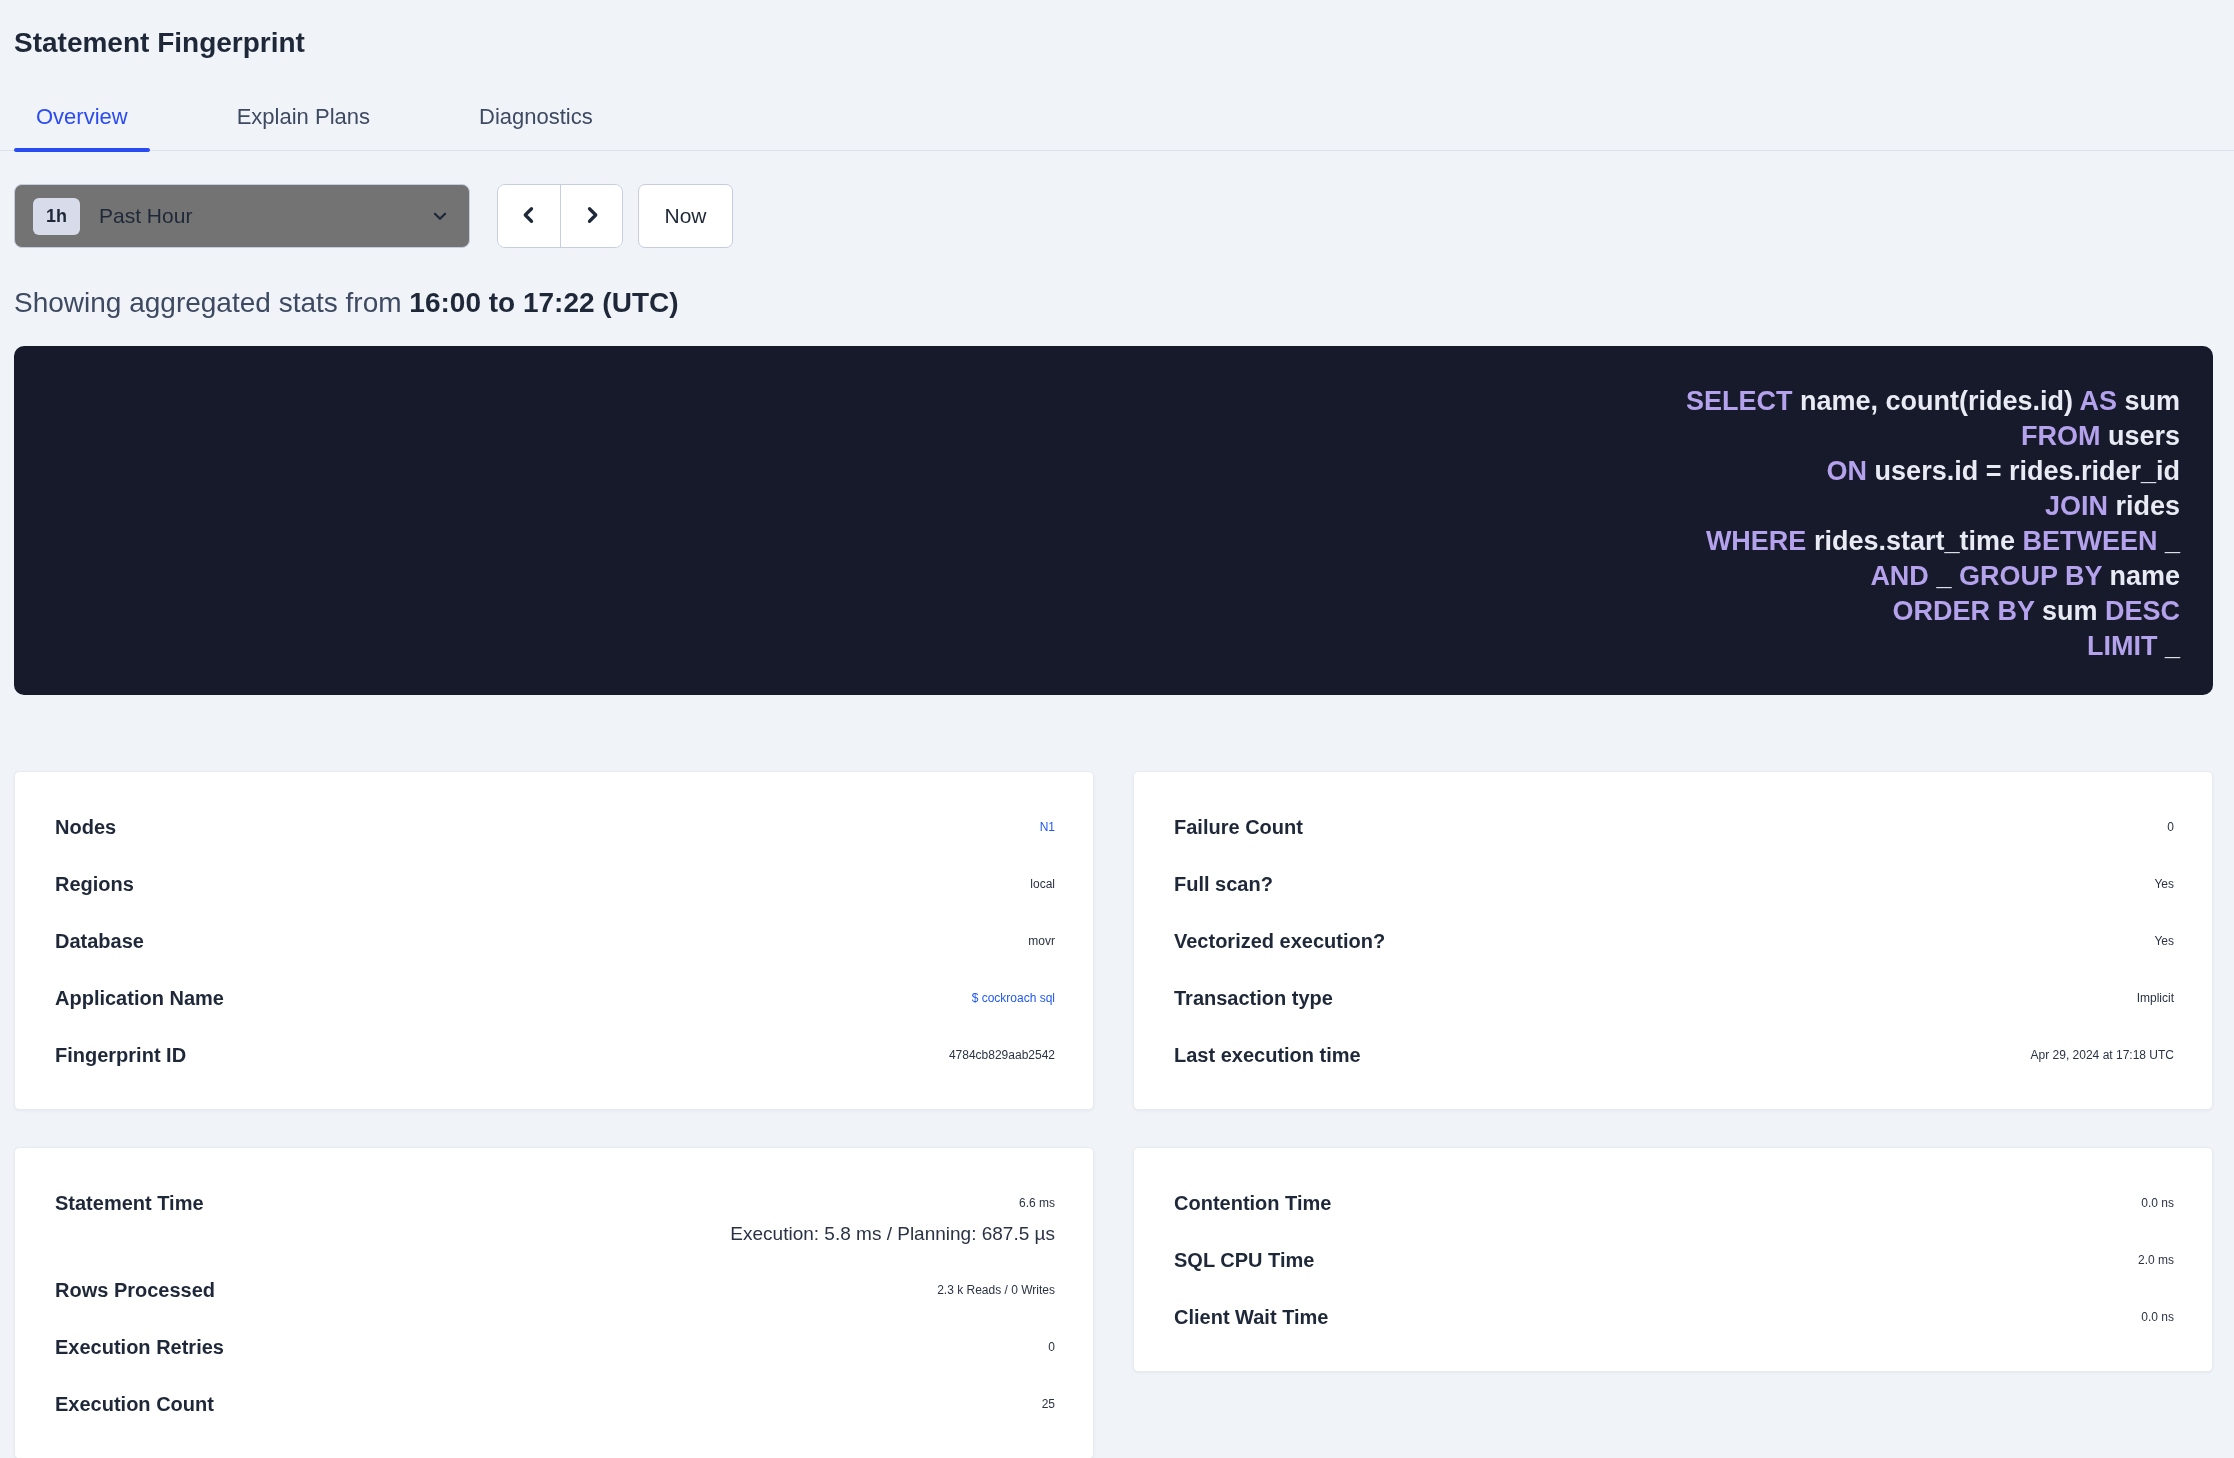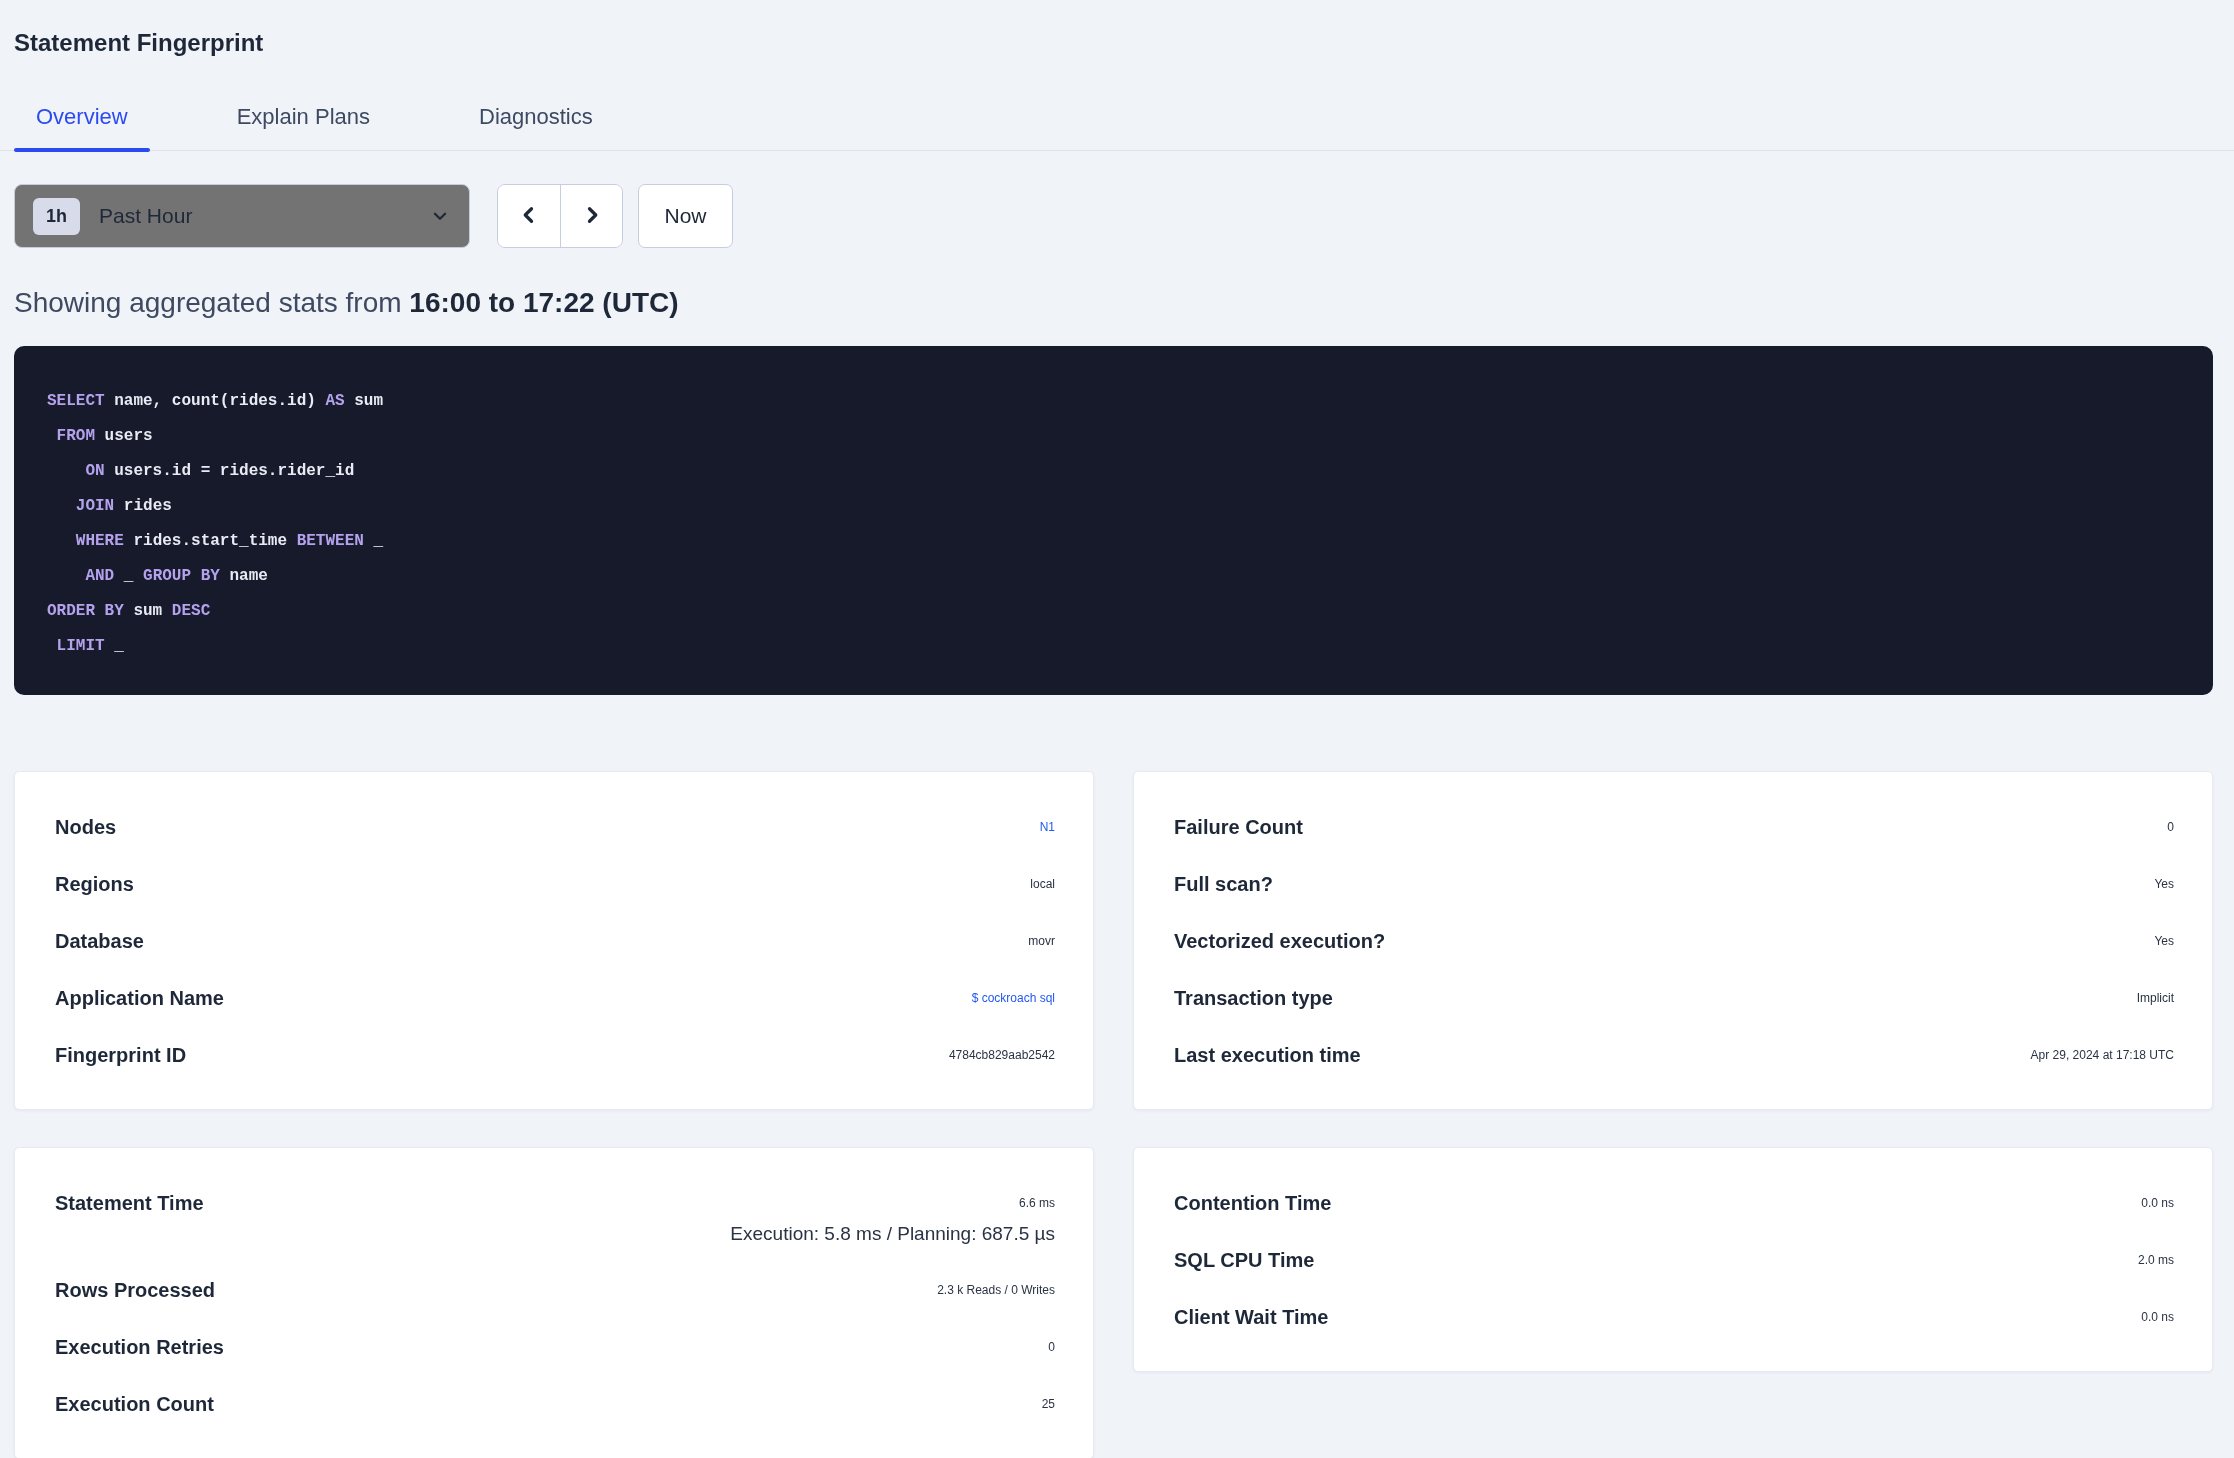--- a/index.html
+++ b/index.html
@@ -22,21 +22,21 @@
   html,body{width:2234px;height:1458px;overflow:hidden;}
   body{
     background:var(--page-bg);
     font-family:"Liberation Sans", sans-serif;
     color:var(--text-body);
   }
   .page{padding:0 21px 0 14px;height:100%;}
 
   h1.page-title{
     margin-top:26px;
-    font-size:24px;
+    font-size:28px;
     line-height:34px;
     font-weight:700;
     color:var(--text-dark);
   }
 
   
   .tabs{
     margin:44px -21px 12px -14px;
     padding:0 21px 0 14px;
     border-bottom:1px solid var(--tab-divider);
@@ -133,26 +133,27 @@
 
   
   .sql-box{
     margin-top:31px;
     background:var(--sql-bg);
     border-radius:10px;
     padding:38px 33px 31px 33px;
     height:349px;
   }
   .sql-line{
-    font-family:Liberation Mono, monospace;
-    font-size:16px;
+    font-family:Liberation Sans, sans-serif;
+    font-size:27px;
     line-height:35px;
     color:var(--sql-plain);
     white-space:pre;
     font-weight:700;
+    text-align:right;
   }
   .sql-line .kw{color:var(--sql-keyword);}
 
   
   .cards-grid{
     margin-top:76px;
     display:grid;
     grid-template-columns:1fr 1fr;
     column-gap:39px;
     row-gap:37px;

